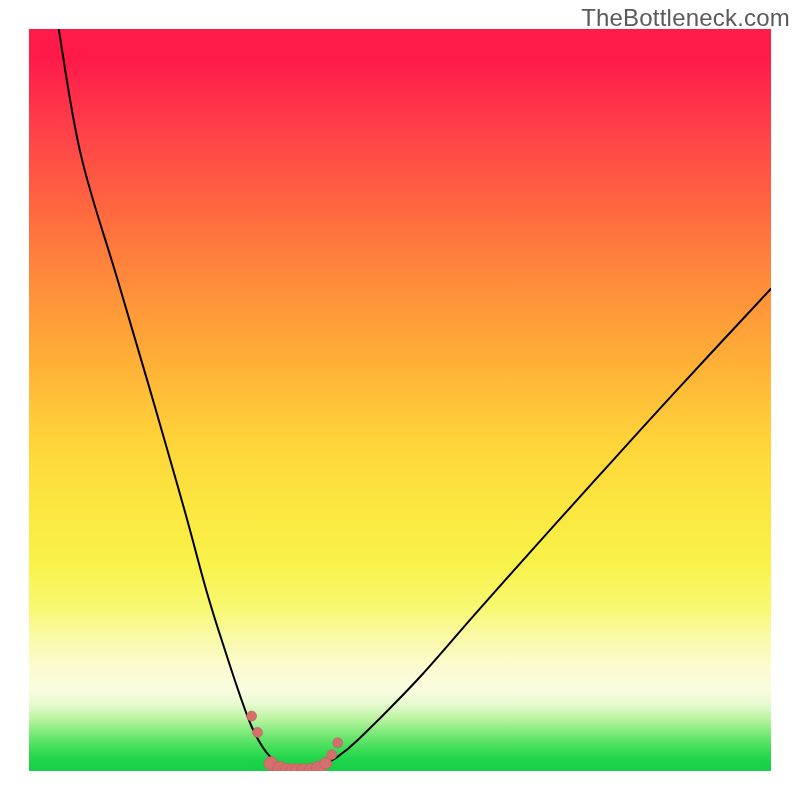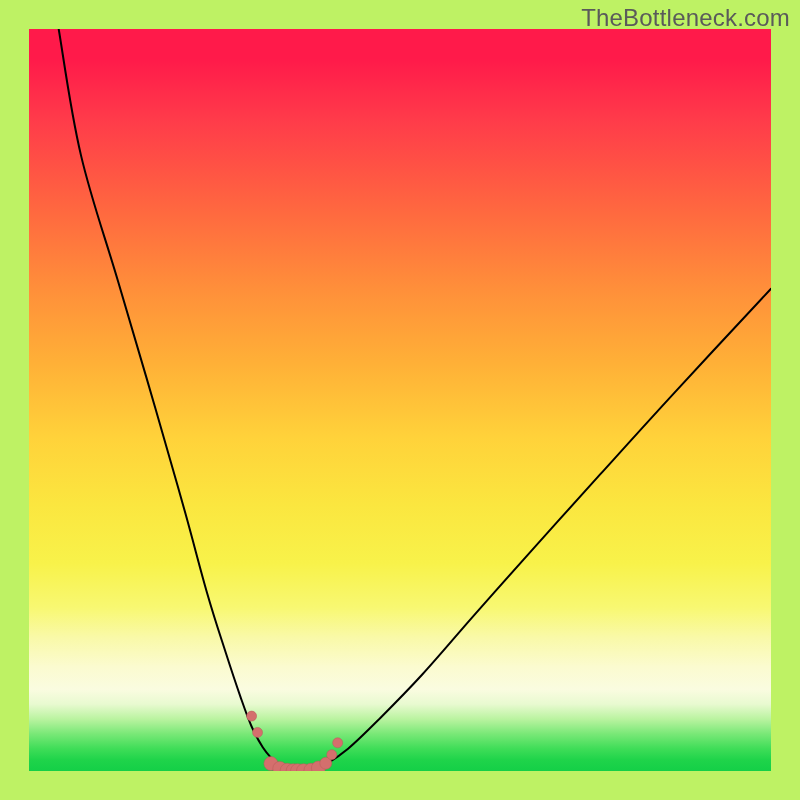--- a/index.html
+++ b/index.html
@@ -10,21 +10,21 @@
     overflow: hidden;
     background: #000;
     font-family: Arial, Helvetica, sans-serif;
   }
   .frame {
     position: absolute;
     left: 0;
     top: 0;
     width: 800px;
     height: 800px;
-    background: #bef264;
+    background: #ffffff;
   }
   .plot-area {
     position: absolute;
     left: 29px;
     top: 29px;
     width: 742px;
     height: 742px;
     overflow: hidden;
   }
   .gradient {

